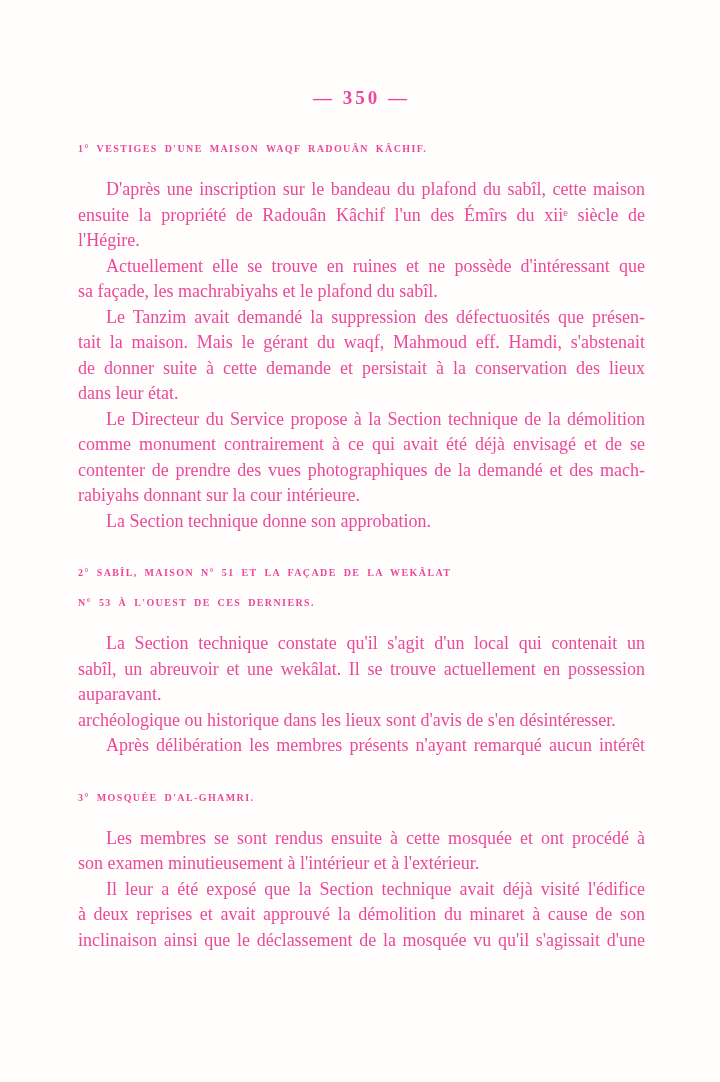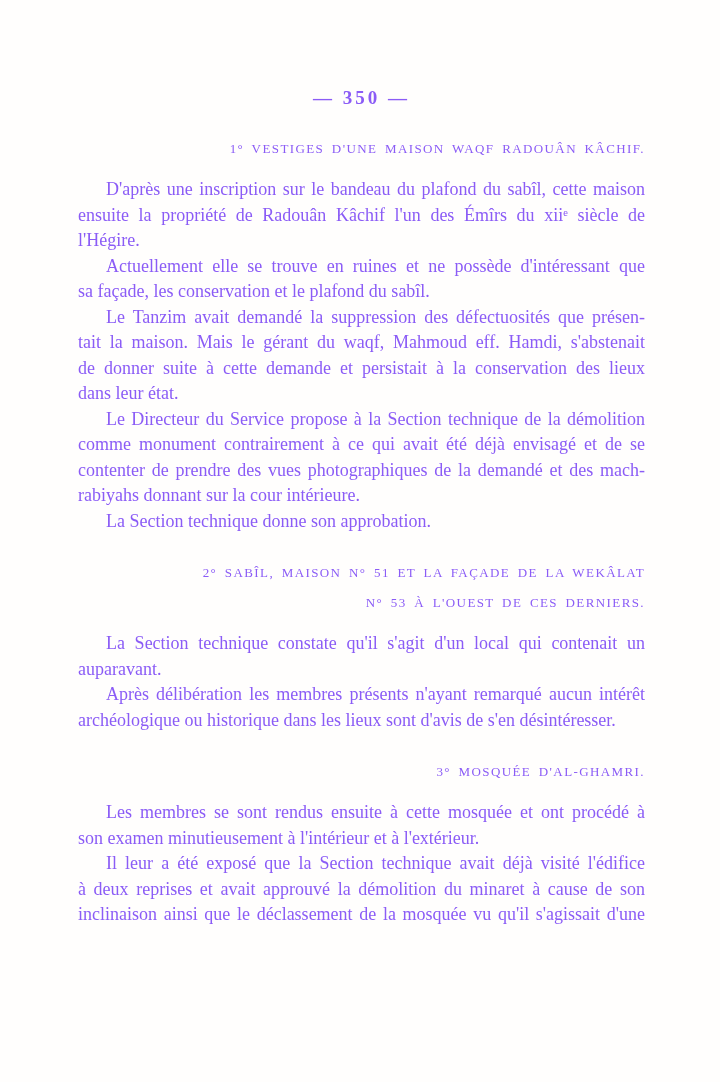--- a/index.html
+++ b/index.html
@@ -5,21 +5,21 @@
   html, body {
     margin: 0;
     padding: 0;
     background: #ffffff;
   }
   .page {
     position: relative;
     width: 720px;
     height: 1082px;
     background: #fffefd;
-    color: #8b5cf6;
+    color: #ec4899;
     font-family: "Liberation Serif", "DejaVu Serif", serif;
     overflow: hidden;
   }
   .page-number {
     padding-top: 86px;
     margin-left: 78px;
     width: 567px;
     text-align: center;
     font-size: 19px;
     font-weight: bold;
@@ -28,23 +28,23 @@
     margin-bottom: 6px;
   }
   .content {
     margin-left: 78px;
     width: 567px;
   }
   .heading-block {
     margin: 24px 0 13px 0;
   }
   .heading-line {
-    text-align: right;
-    font-weight: normal;
-    font-size: 13px;
+    text-align: left;
+    font-weight: bold;
+    font-size: 10px;
     letter-spacing: 1.4px;
     line-height: 30px;
     word-spacing: 3px;
   }
   .para .line {
     font-size: 18px;
     line-height: 25.5px;
     text-align: justify;
     text-align-last: justify;
     white-space: normal;
@@ -66,21 +66,21 @@
         <div class="heading-block">
           <div class="heading-line">1°  VESTIGES D'UNE MAISON WAQF RADOUÂN KÂCHIF.</div>
         </div>
         <div class="para">
           <div class="line first">D'après une inscription sur le bandeau du plafond du sabîl, cette maison</div>
           <div class="line">ensuite la propriété de Radouân Kâchif l'un des Émîrs du xiiᵉ siècle de</div>
           <div class="line lastline">l'Hégire.</div>
         </div>
         <div class="para">
           <div class="line first">Actuellement elle se trouve en ruines et ne possède d'intéressant que</div>
-          <div class="line lastline">sa façade, les conservation et le plafond du sabîl.</div>
+          <div class="line lastline">sa façade, les machrabiyahs et le plafond du sabîl.</div>
         </div>
         <div class="para">
           <div class="line first">Le Tanzim avait demandé la suppression des défectuosités que présen-</div>
           <div class="line">tait la maison. Mais le gérant du waqf, Mahmoud eff. Hamdi, s'abstenait</div>
           <div class="line">de donner suite à cette demande et persistait à la conservation des lieux</div>
           <div class="line lastline">dans leur état.</div>
         </div>
         <div class="para">
           <div class="line first">Le Directeur du Service propose à la Section technique de la démolition</div>
           <div class="line">comme monument contrairement à ce qui avait été déjà envisagé et de se</div>
@@ -91,25 +91,26 @@
           <div class="line first lastline">La Section technique donne son approbation.</div>
         </div>
       </section>
       <section class="section">
         <div class="heading-block">
           <div class="heading-line">2°  SABÎL, MAISON N° 51 ET LA FAÇADE DE LA WEKÂLAT</div>
           <div class="heading-line">N° 53 À L'OUEST DE CES DERNIERS.</div>
         </div>
         <div class="para">
           <div class="line first">La Section technique constate qu'il s'agit d'un local qui contenait un</div>
+          <div class="line">sabîl, un abreuvoir et une wekâlat. Il se trouve actuellement en possession</div>
           <div class="line lastline">auparavant.</div>
         </div>
         <div class="para">
+          <div class="line lastline">archéologique ou historique dans les lieux sont d'avis de s'en désintéresser.</div>
           <div class="line first">Après délibération les membres présents n'ayant remarqué aucun intérêt</div>
-          <div class="line lastline">archéologique ou historique dans les lieux sont d'avis de s'en désintéresser.</div>
         </div>
       </section>
       <section class="section">
         <div class="heading-block">
           <div class="heading-line">3°  MOSQUÉE D'AL-GHAMRI.</div>
         </div>
         <div class="para">
           <div class="line first">Les membres se sont rendus ensuite à cette mosquée et ont procédé à</div>
           <div class="line lastline">son examen minutieusement à l'intérieur et à l'extérieur.</div>
         </div>

